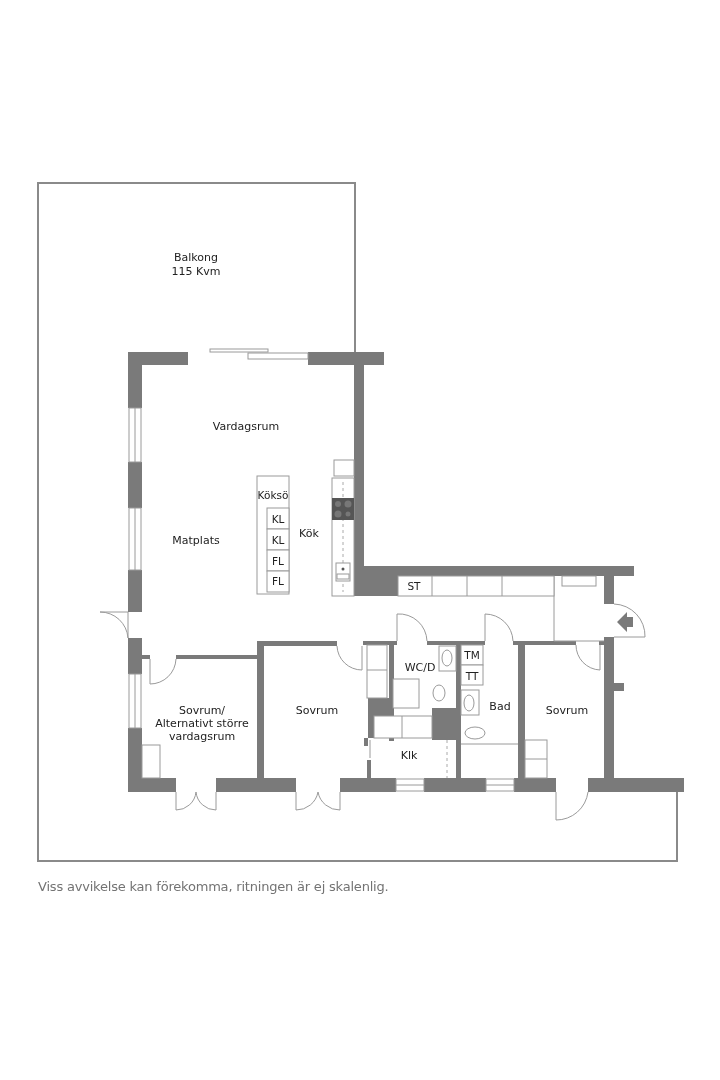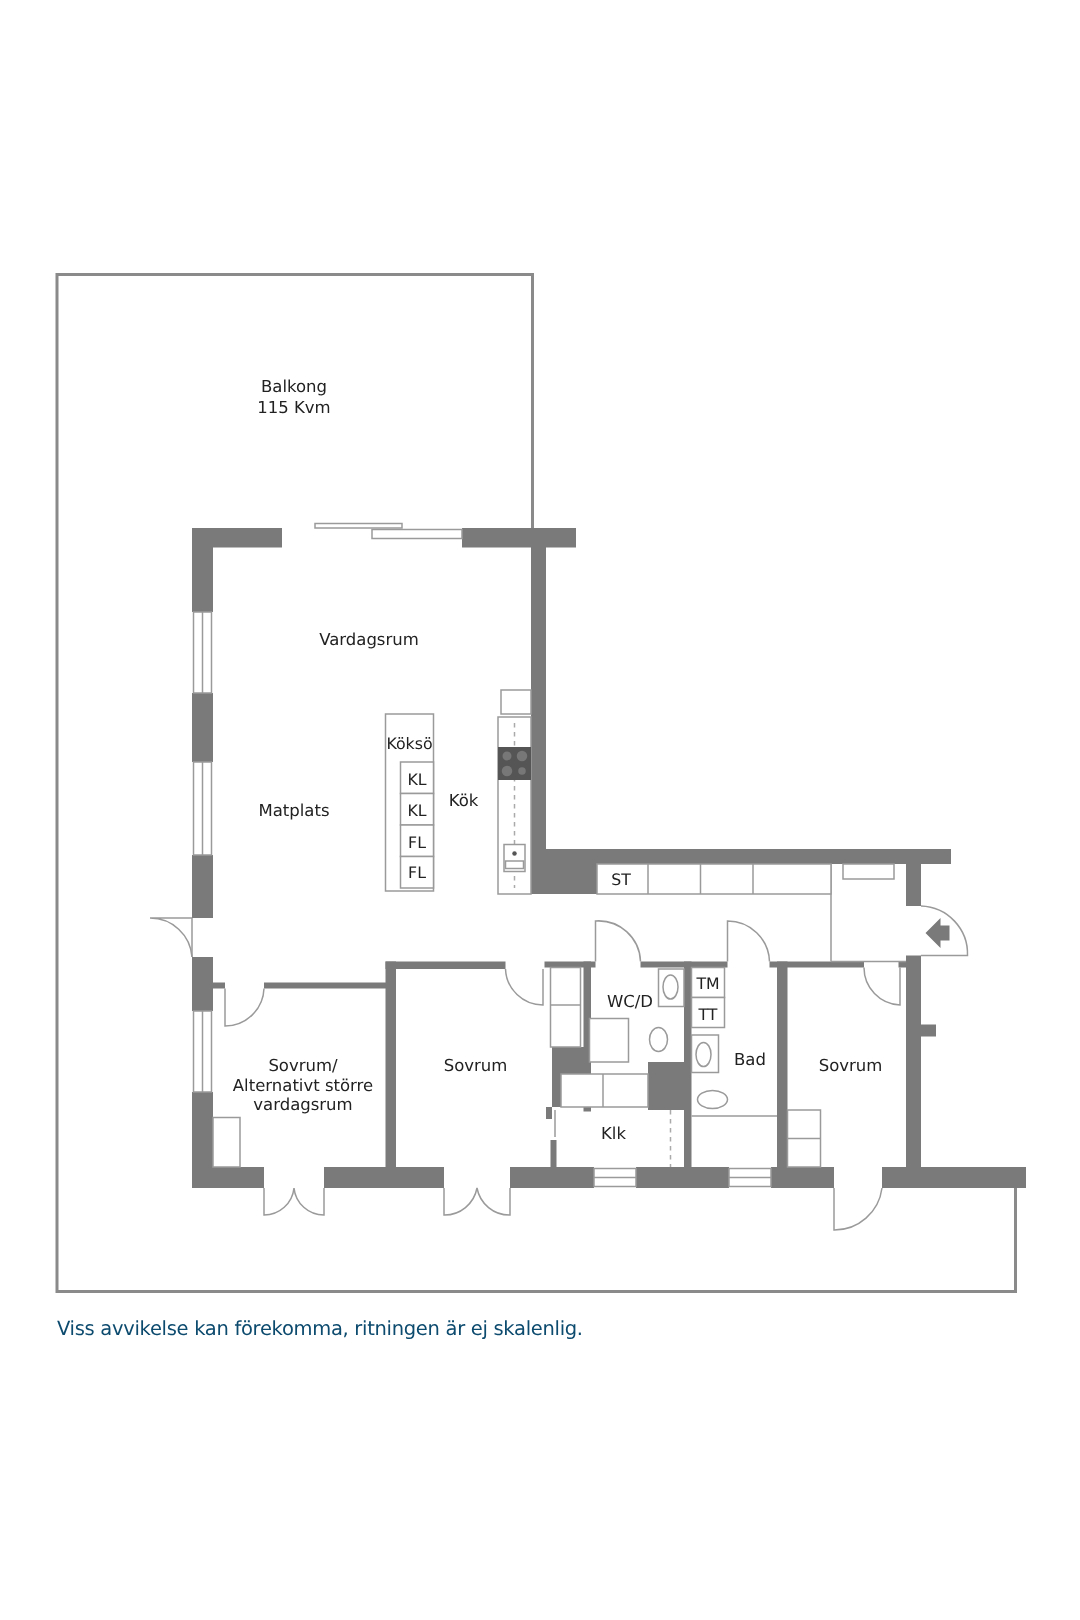--- a/index.html
+++ b/index.html
@@ -5,21 +5,21 @@
     html, body { margin: 0; padding: 0; background: #ffffff; }
     body { width: 720px; height: 1080px; position: relative; overflow: hidden; font-family: "DejaVu Sans", "Liberation Sans", sans-serif; }
     #plan { position: absolute; left: 0; top: 0; width: 720px; height: 1080px; }
     .lbl { font-family: "DejaVu Sans", "Liberation Sans", sans-serif; font-size: 11px; fill: #222; }
     .lbl-sm { font-family: "DejaVu Sans", "Liberation Sans", sans-serif; font-size: 10.5px; fill: #222; }
     .wall { fill: #7a7a7a; }
     .thin { fill: none; stroke: #9a9a9a; stroke-width: 1; }
     .thin2 { fill: #fff; stroke: #9a9a9a; stroke-width: 1; }
     .arc { fill: none; stroke: #9a9a9a; stroke-width: 1; }
     .win { fill: #fff; stroke: #9a9a9a; stroke-width: 1; }
-    #disclaimer { position: absolute; left: 38px; top: 879px; font-size: 13px; color: #0c4a6e; font-family: "DejaVu Sans", "Liberation Sans", sans-serif; letter-spacing: -0.2px; }
+    #disclaimer { position: absolute; left: 38px; top: 879px; font-size: 13px; color: #737373; font-family: "DejaVu Sans", "Liberation Sans", sans-serif; letter-spacing: -0.2px; }
   </style>
 </head>
 <body>
 
 <svg id="plan" viewBox="0 0 720 1080" xmlns="http://www.w3.org/2000/svg">
 
   <g>
     <polyline class="thin" points="355,352 355,183 38,183 38,861 677,861 677,792" style="stroke:#8a8a8a;stroke-width:2"></polyline>
   </g>
 

